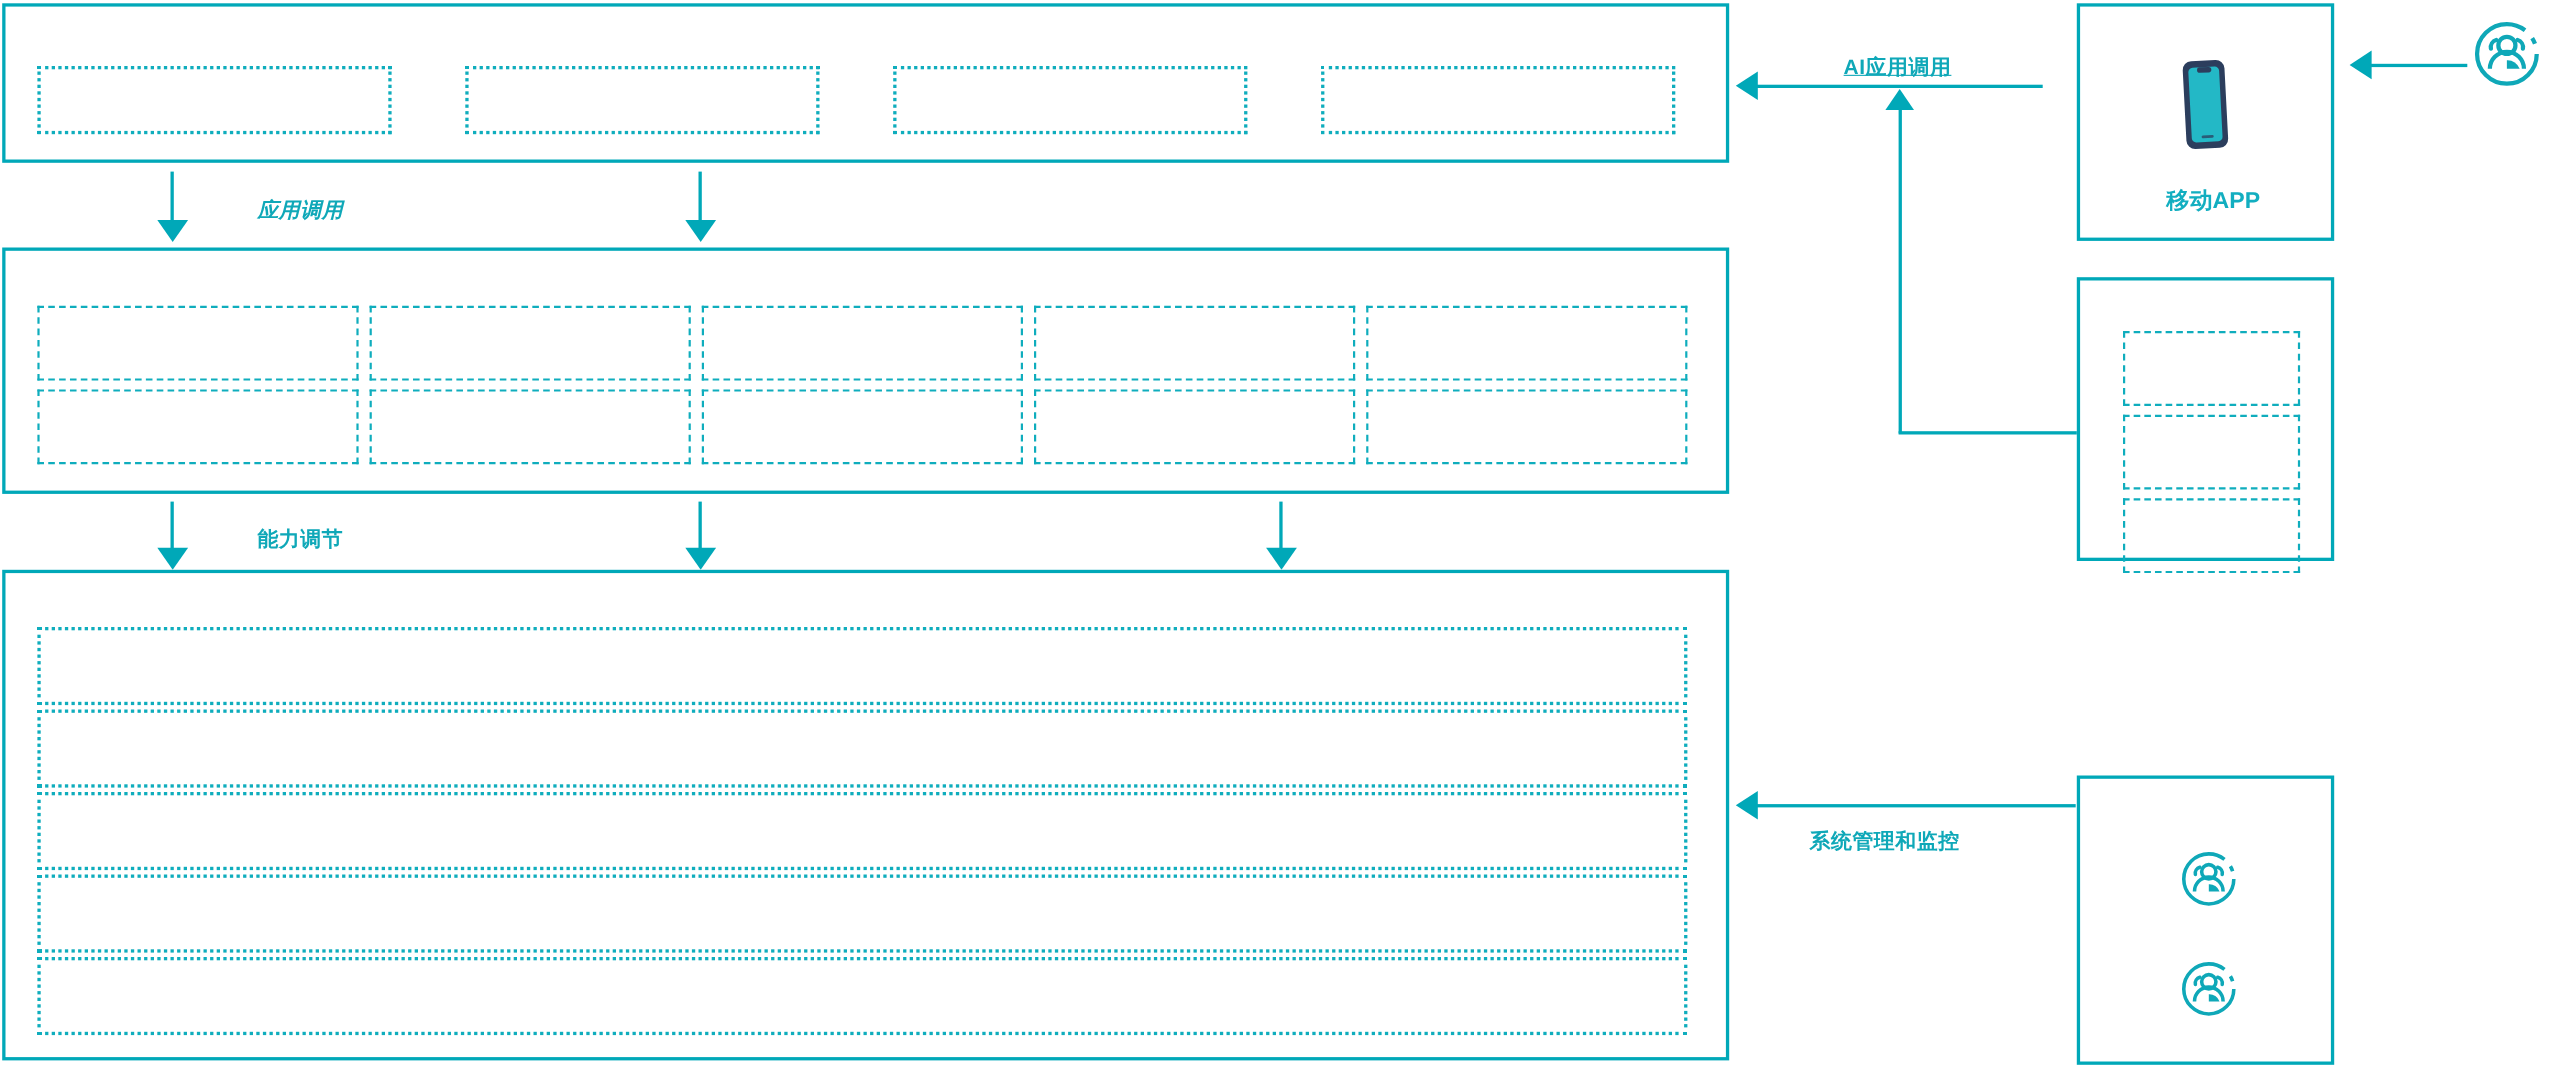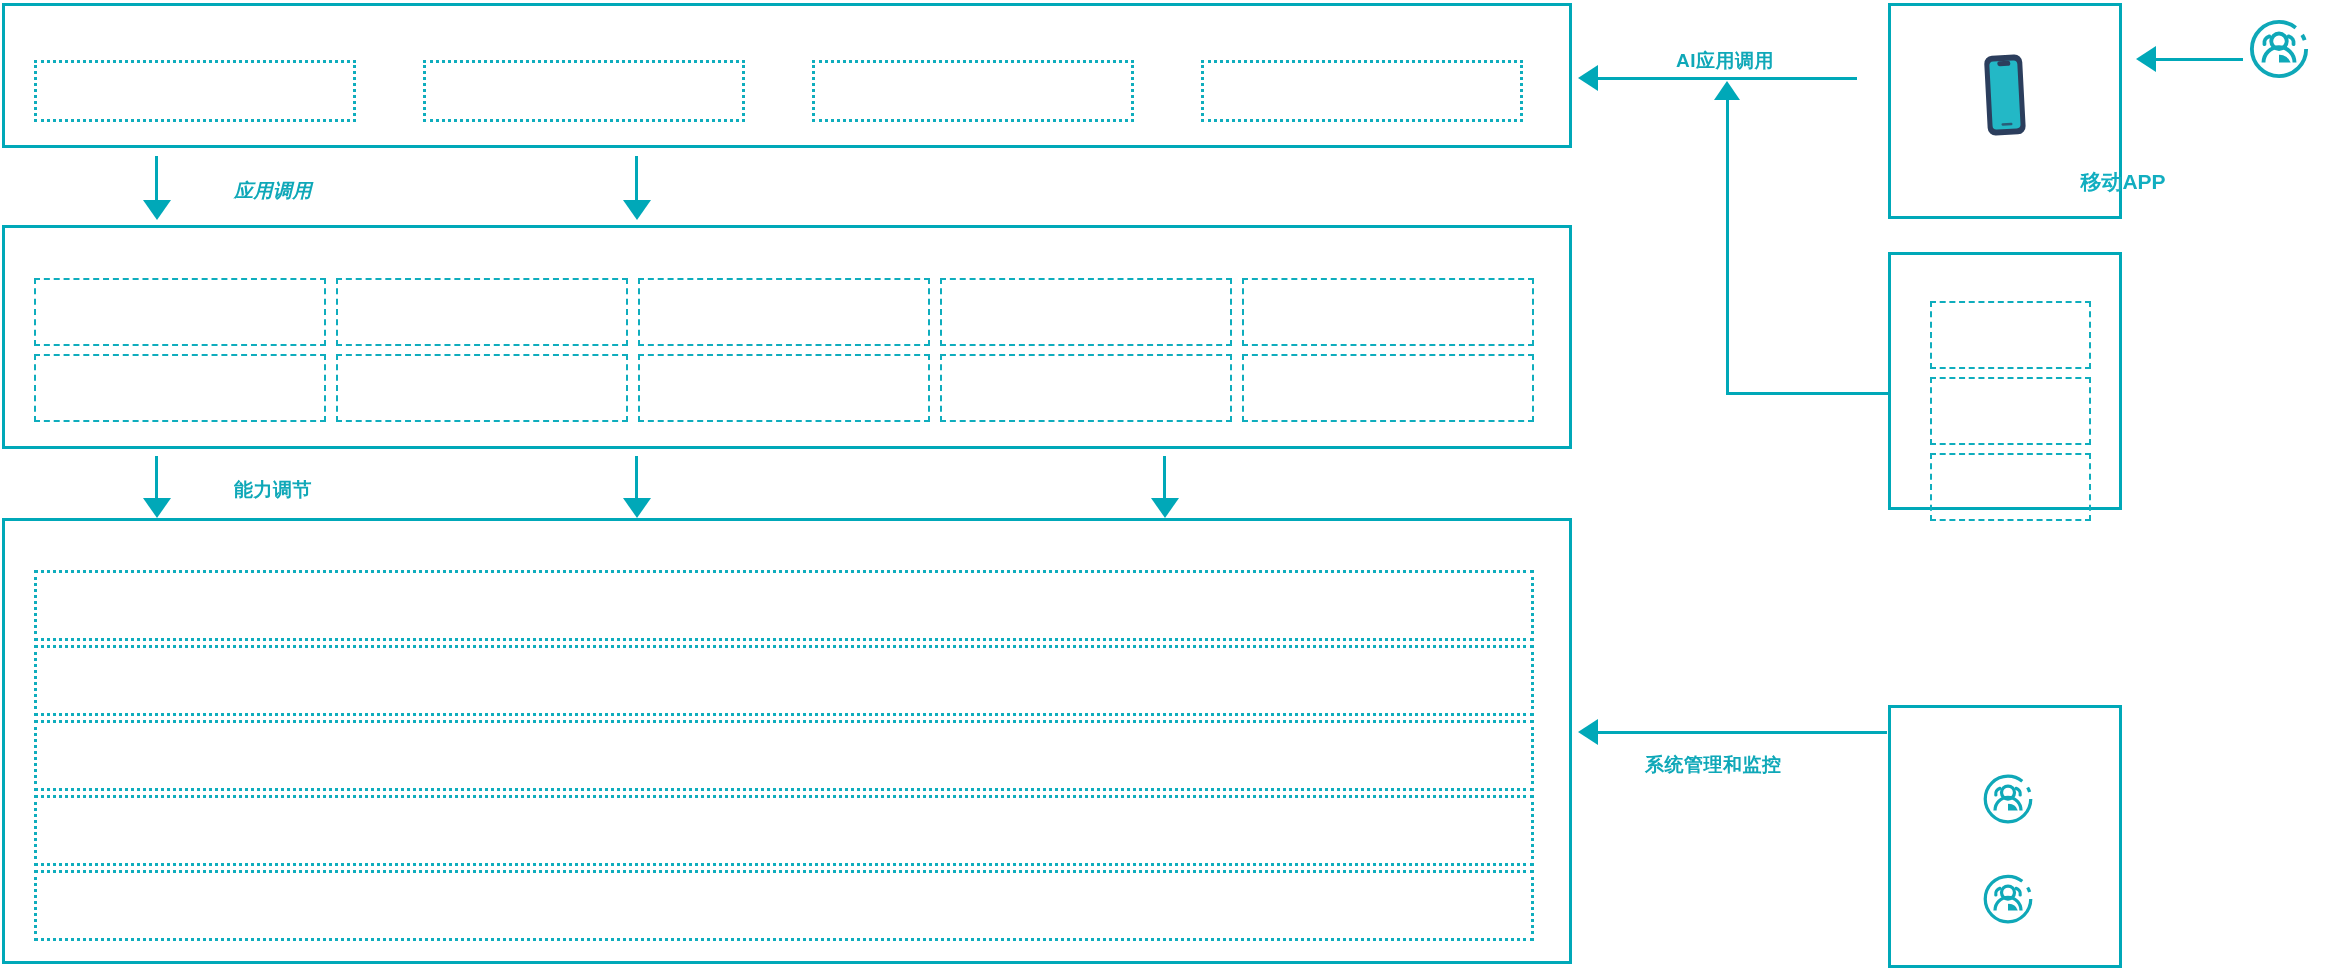--- a/index.html
+++ b/index.html
@@ -175,41 +175,41 @@
   </div>
   <div class="dbox dotted" style="left:34px; top:795px; width:1500px; height:71px;">
     <span></span>
   </div>
   <div class="dbox dotted" style="left:34px; top:870px; width:1500px; height:71px;">
     <span></span>
   </div>
 
   <div class="hline" style="left:1597px; top:77px; width:260px;"></div>
   <div class="arrowhead-left" style="left:1578px; top:65px;"></div>
-  <div class="label" style="left:1676px; top:48px;">AI应用调用</div>
+  <div class="label" style="left:1676px; top:48px;text-decoration:underline;">AI应用调用</div>
 
   <div class="vline" style="left:1726px; top:98px; height:296px;"></div>
   <div class="arrowhead-up" style="left:1714px; top:81px;"></div>
   <div class="hline" style="left:1726px; top:392px; width:165px;"></div>
 
   <div class="hline" style="left:1597px; top:731px; width:290px;"></div>
   <div class="arrowhead-left" style="left:1578px; top:719px;"></div>
   <div class="label" style="left:1645px; top:752px;text-align:right;">系统管理和监控</div>
 
   <div class="panel" style="left:1888px; top:3px; width:234px; height:216px;">
   </div>
   <svg class="icon" xmlns="http://www.w3.org/2000/svg" viewBox="0 0 60 92" style="left:1975px; top:50px; width:60px; height:92px;">
     <g transform="rotate(-3 30 46)">
       <rect x="12" y="6" width="36" height="78" rx="7" ry="7" fill="#2c3e5d" stroke="#2c3e5d" stroke-width="2"></rect>
       <rect x="16" y="11" width="28" height="68" rx="4" ry="4" fill="#23b8c6"></rect>
       <rect x="24" y="11" width="13" height="5" rx="2.5" ry="2.5" fill="#2c3e5d"></rect>
       <rect x="25" y="73" width="11" height="2.5" rx="1.2" ry="1.2" fill="#2c3e5d" opacity="0.75"></rect>
     </g>
   </svg>
-  <div class="caption" style="left:1999px; top:168px; width:248px;">移动APP</div>
+  <div class="caption" style="left:1888px; top:168px; width:248px;">移动APP</div>
 
   <svg class="icon" xmlns="http://www.w3.org/2000/svg" viewBox="0 0 64 64" style="left:2248px; top:18px; width:62px; height:62px;">
     <circle cx="32" cy="32" r="28" fill="none" stroke="#0fa8b8" stroke-width="4" stroke-dasharray="150 10 6 10"></circle>
     <circle cx="32" cy="24" r="8" fill="none" stroke="#0fa8b8" stroke-width="4"></circle>
     <path d="M16 46 a16 16 0 0 1 32 0" fill="none" stroke="#0fa8b8" stroke-width="4"></path>
     <path d="M32 38 a12 12 0 0 1 12 8 l-12 0 z" fill="#0fa8b8"></path>
     <path d="M17 27 a7 7 0 0 1 5 -8" fill="none" stroke="#0fa8b8" stroke-width="4" stroke-linecap="round"></path>
     <path d="M47 27 a7 7 0 0 0 -5 -8" fill="none" stroke="#0fa8b8" stroke-width="4" stroke-linecap="round"></path>
   </svg>
 

